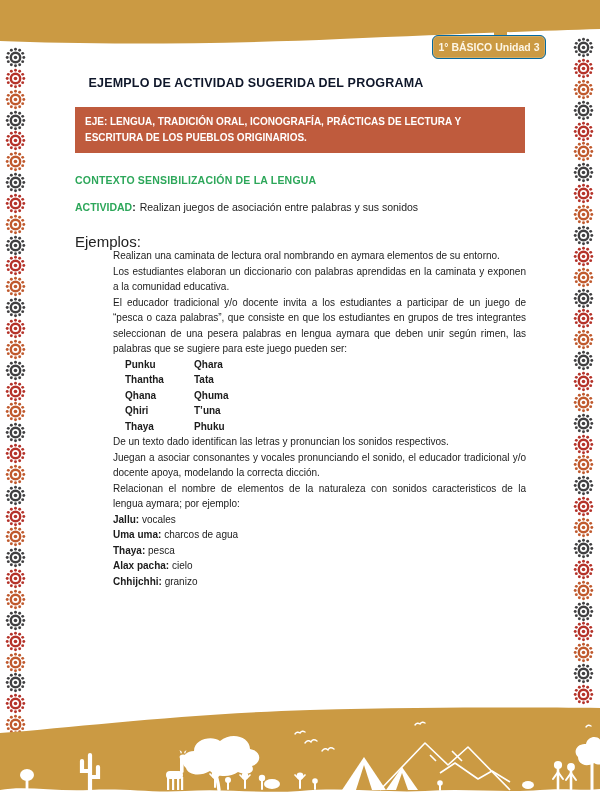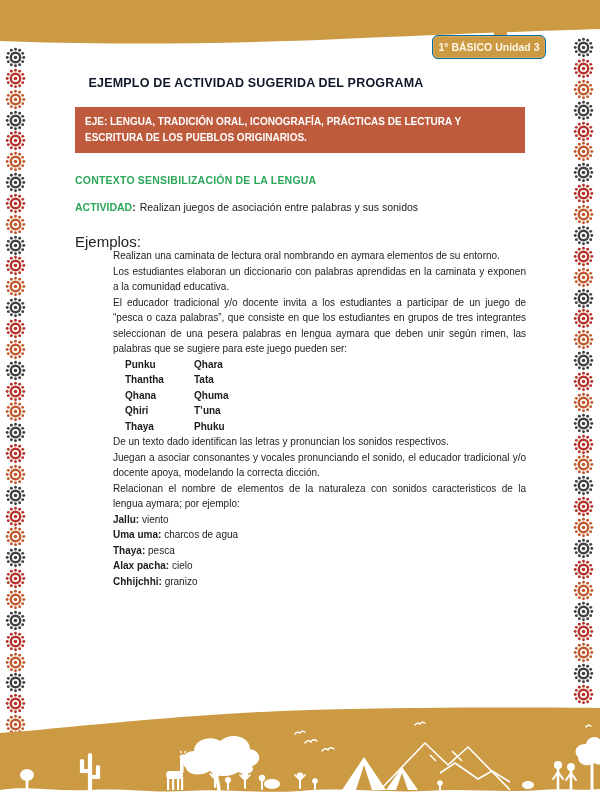--- a/index.html
+++ b/index.html
@@ -84,21 +84,21 @@
           <span class="pair-col1">Thaya</span>
           <span class="pair-col2">Phuku</span>
         </div>
       </div>
     <div id="paras-after">
         <p class="body-par">De un texto dado identifican las letras y pronuncian los sonidos respectivos.</p>
         <p class="body-par">Juegan a asociar consonantes y vocales pronunciando el sonido, el educador tradicional y/o docente apoya, modelando la correcta dicción.</p>
         <p class="body-par">Relacionan el nombre de elementos de la naturaleza con sonidos caracteristicos de la lengua aymara; por ejemplo:</p>
       </div>
     <div id="nature">
-        <div class="nature-row"><b>Jallu:</b><span> viento</span></div>
+        <div class="nature-row"><b>Jallu:</b><span> vocales</span></div>
         <div class="nature-row"><b>Uma uma:</b><span> charcos de agua</span></div>
         <div class="nature-row"><b>Thaya:</b><span> pesca</span></div>
         <div class="nature-row"><b>Alax pacha:</b><span> cielo</span></div>
         <div class="nature-row"><b>Chhijchhi:</b><span> granizo</span></div>
       </div>
   </div>
 
   <div class="border-left" id="border-left">
       <div class="med" style="top: 0px;"><svg width="21" height="21" viewBox="0 0 21 21">
           <circle cx="18.80" cy="10.50" r="1.45" fill="#414042"></circle>

